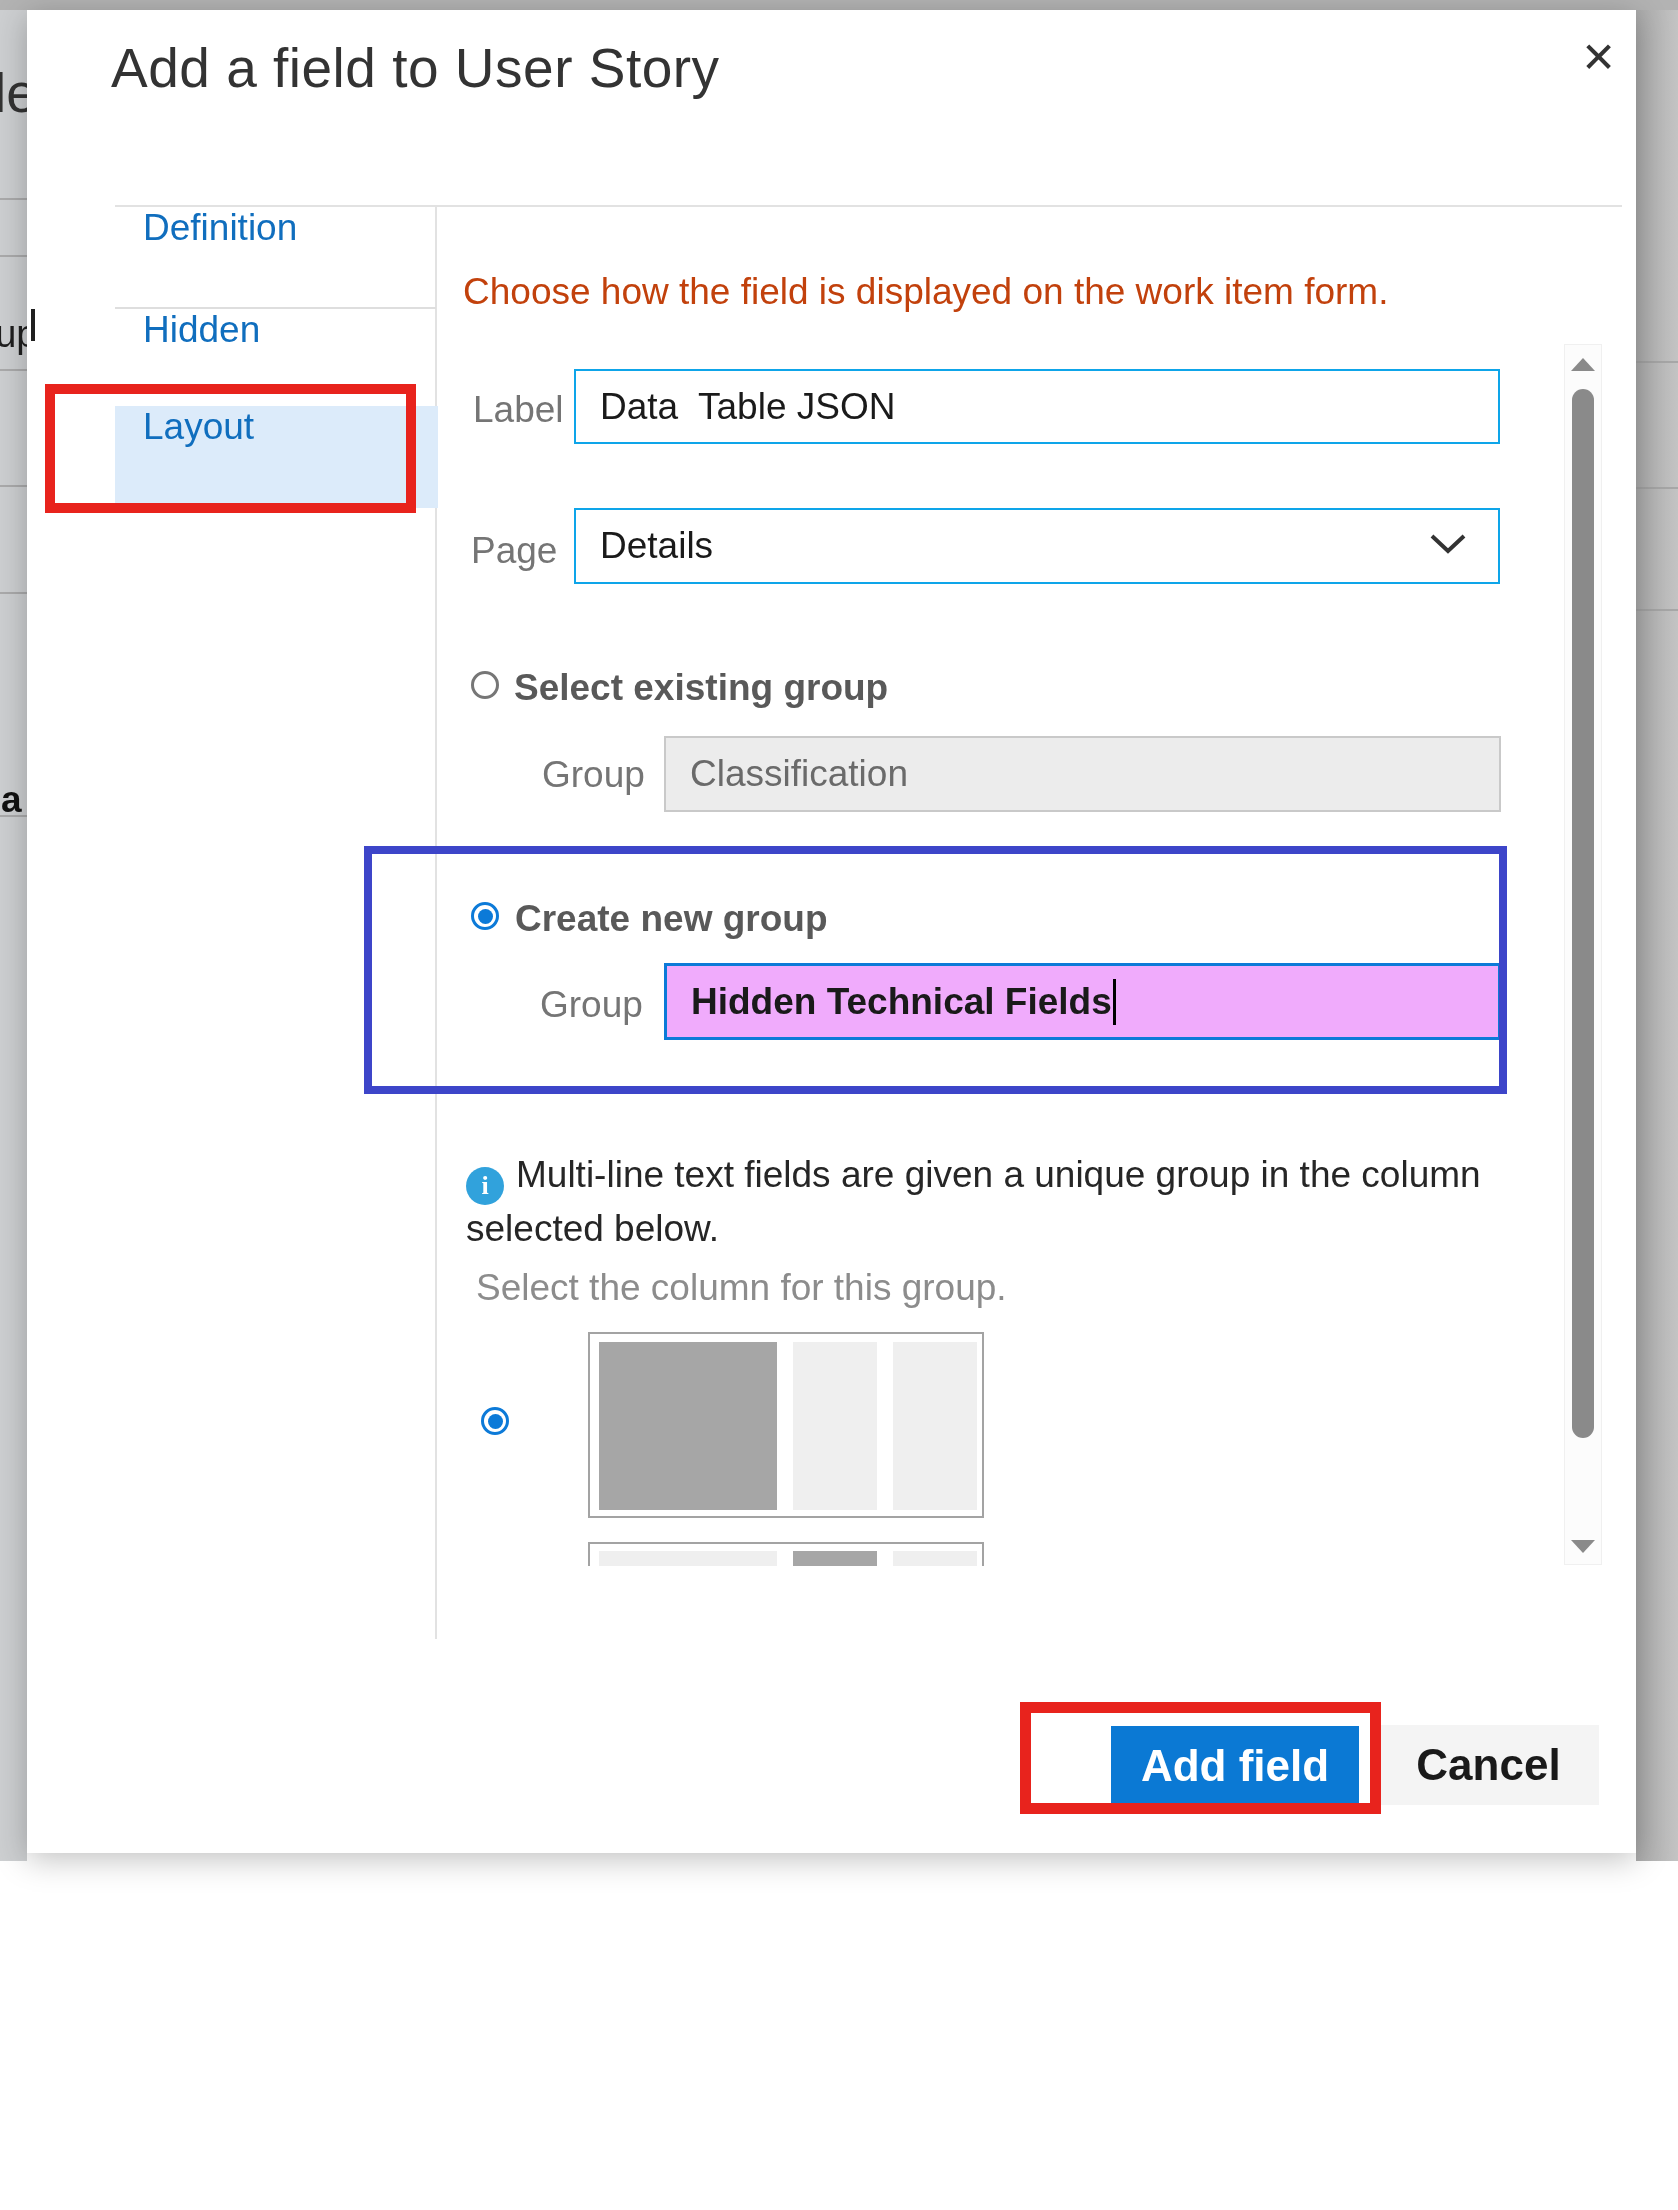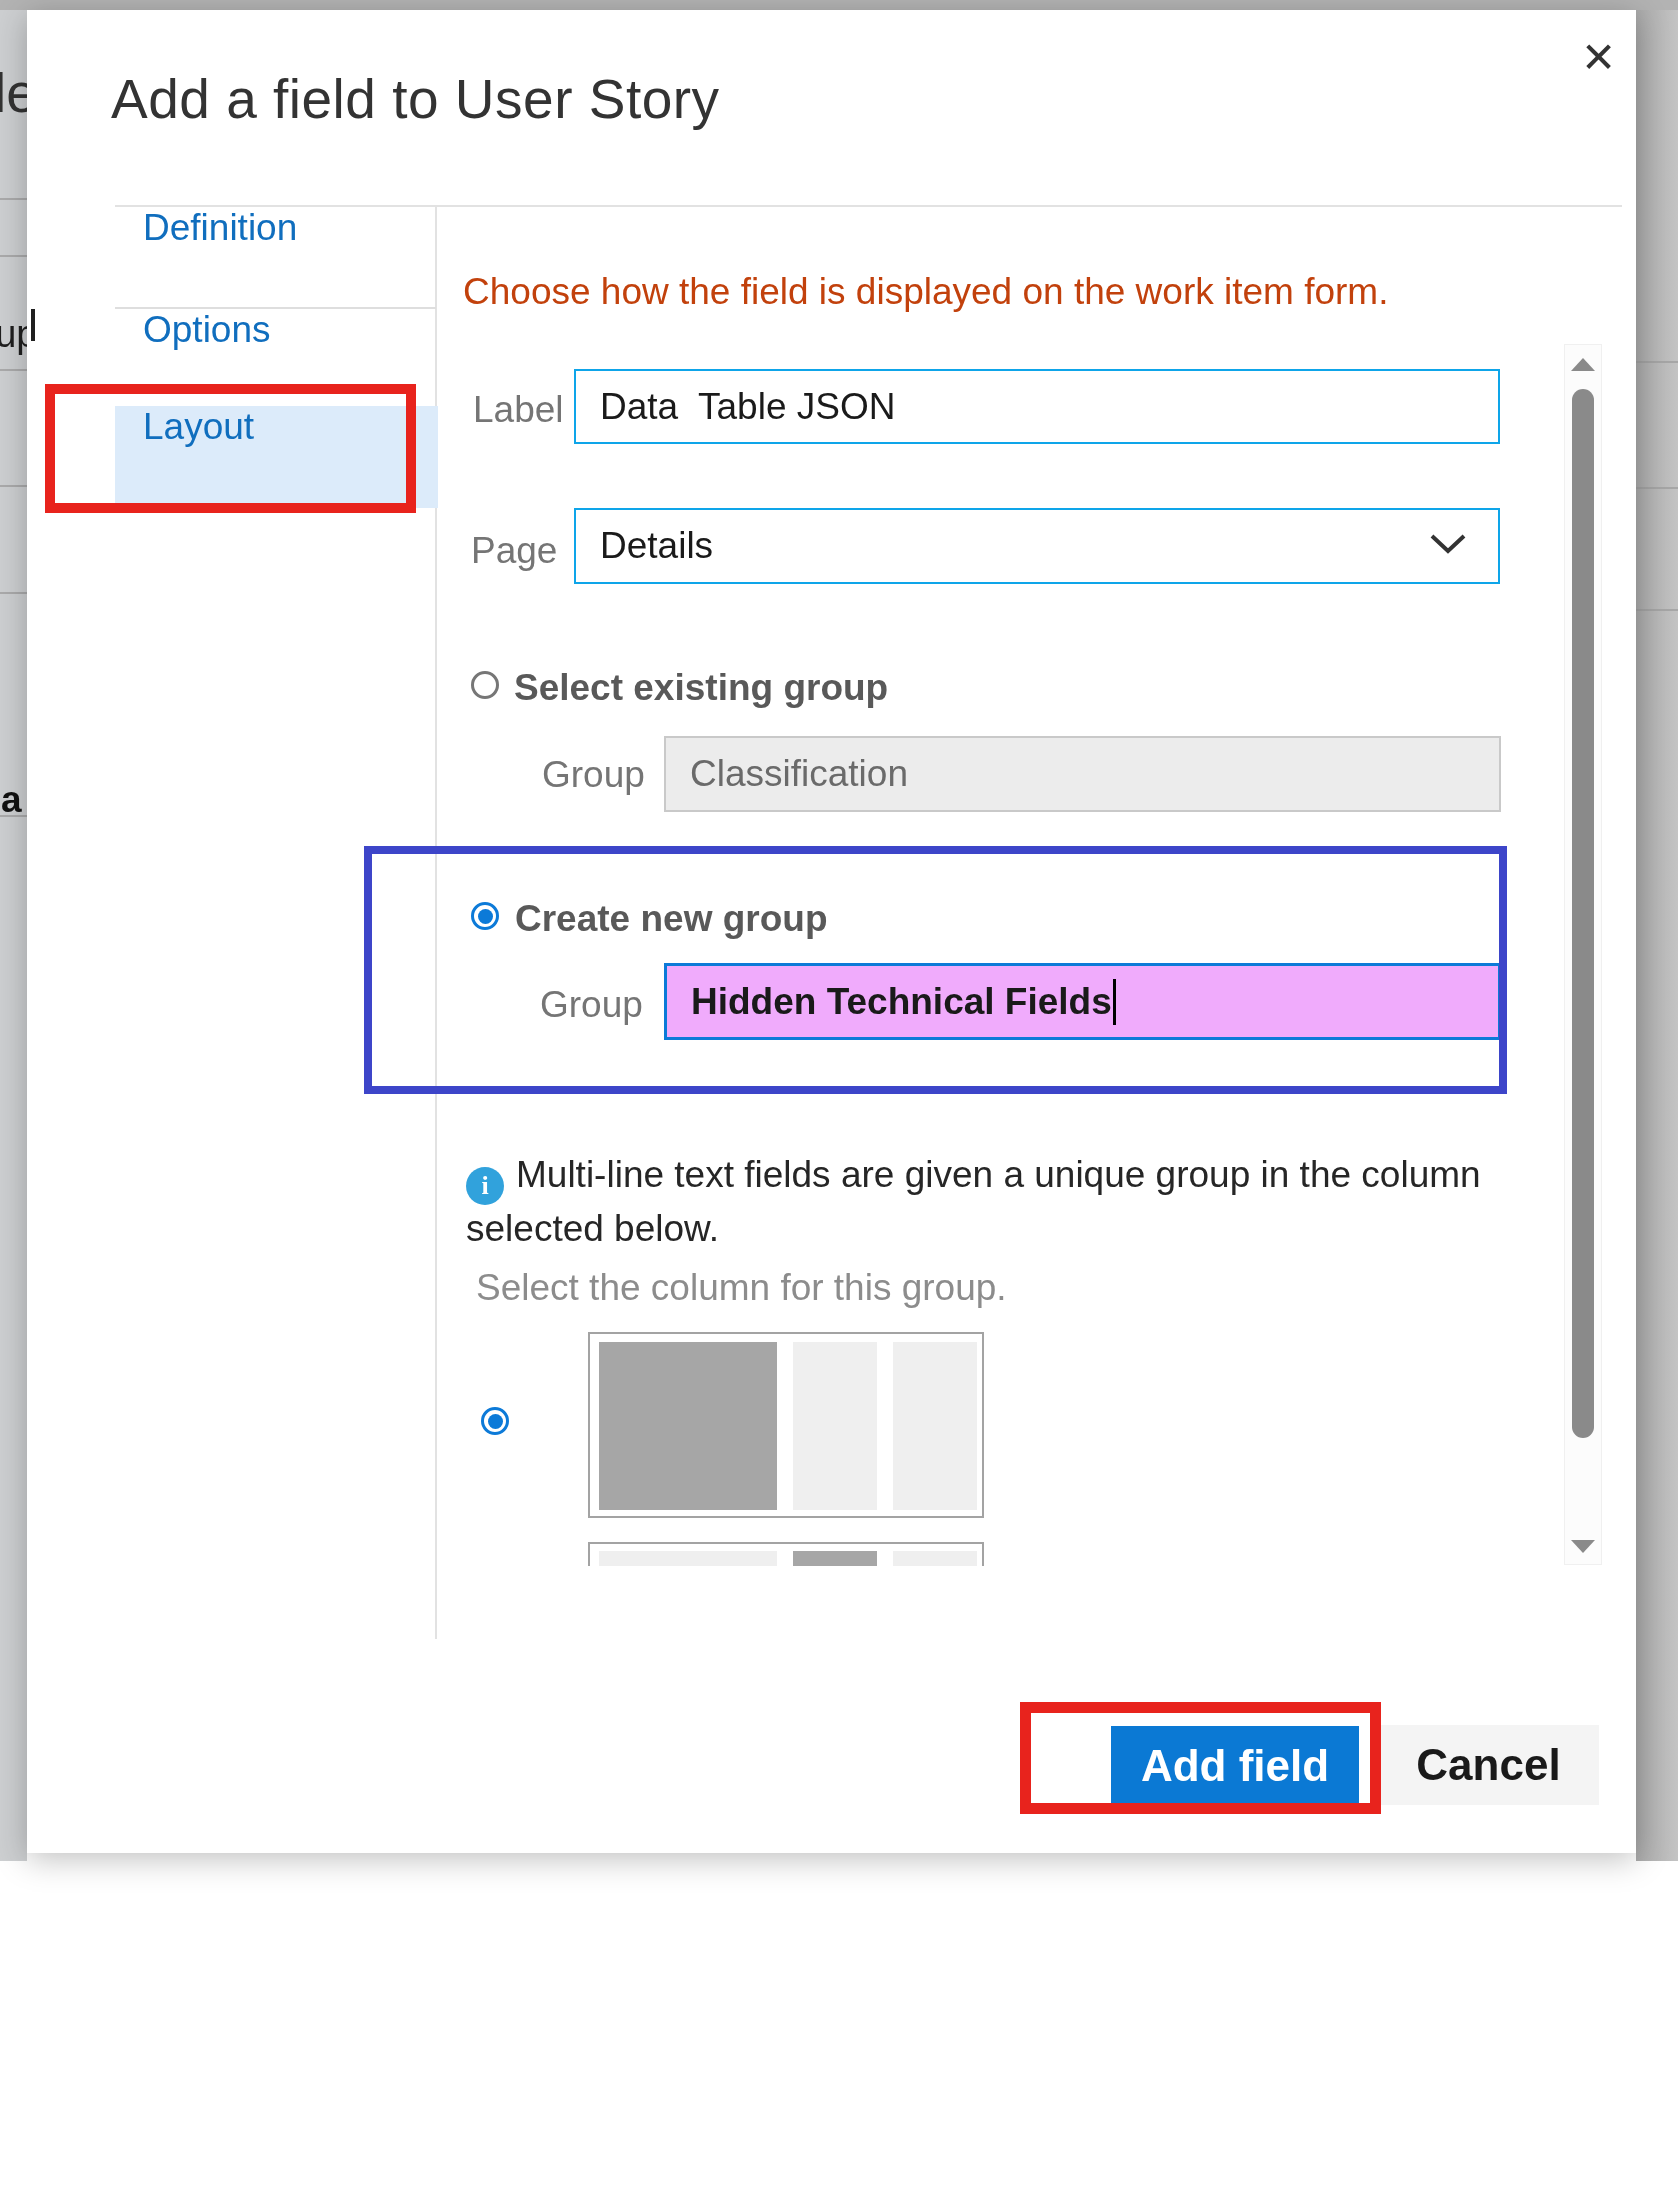--- a/index.html
+++ b/index.html
@@ -12,21 +12,21 @@
   .bg-right-strip{position:absolute;left:1636px;top:10px;width:43px;height:1851px;background:linear-gradient(to right,#aaaaaa,#c4c4c4);overflow:hidden;}
   .bg-line{position:absolute;left:0;width:100%;height:2px;background:#9e9e9e;opacity:.75;}
   .frag{position:absolute;color:#2b2b2b;white-space:nowrap;}
   .frag-le{left:-6px;top:51px;font-size:55px;font-weight:300;color:#333;}
   .frag-oup{left:-26px;top:303px;font-size:38px;color:#1f1f1f;}
   .frag-a{left:1px;top:769px;font-size:37px;font-weight:700;color:#111;}
   .frag-artifact{position:absolute;left:31px;top:309px;width:4px;height:32px;background:#1f1f1f;}
 
   
   .dialog{position:absolute;left:27px;top:10px;width:1609px;height:1843px;background:#ffffff;box-shadow:0 6px 30px rgba(0,0,0,.25);}
-  .dlg-title{position:absolute;left:84px;top:26px;font-size:55px;font-weight:300;color:#333333;letter-spacing:0.5px;margin-top:31px;}
+  .dlg-title{position:absolute;left:84px;top:26px;font-size:55px;font-weight:300;color:#333333;letter-spacing:0.5px;}
   .close-btn{position:absolute;left:1544px;top:20px;width:55px;height:55px;display:flex;align-items:center;justify-content:center;font-size:42px;color:#333;cursor:pointer;}
   .hdr-divider{position:absolute;left:88px;top:195px;width:1507px;height:2px;background:#e2e2e2;}
   .v-divider{position:absolute;left:408px;top:195px;width:2px;height:1434px;background:#e2e2e2;}
 
   
   .tab{position:absolute;left:88px;width:323px;height:100px;display:flex;align-items:flex-start;padding-left:28px;font-size:37px;color:#106ebe;cursor:pointer;}
   .tab-definition{top:197px;}
   .tab-options{top:299px;}
   .tab-layout{top:396px;height:102px;background:#dcebfa;}
   .tab-divider{position:absolute;left:88px;top:297px;width:321px;height:2px;background:#dedede;}
@@ -125,21 +125,21 @@
     <div class="close-btn">✕</div>
 
     <div class="hdr-divider"></div>
     <div class="v-divider"></div>
 
     <div class="tab tab-definition">
       <span>Definition</span>
     </div>
     <div class="tab-divider"></div>
     <div class="tab tab-options">
-      <span>Options</span>
+      <span>Hidden</span>
     </div>
     <div class="tab tab-layout">
       <span>Layout</span>
     </div>
 
     <div class="intro">Choose how the field is displayed on the work item form.</div>
 
     <div class="field-label lbl-label">Label</div>
     <div class="textbox box-label">
       <span class="tb-text">Data  Table JSON</span>

